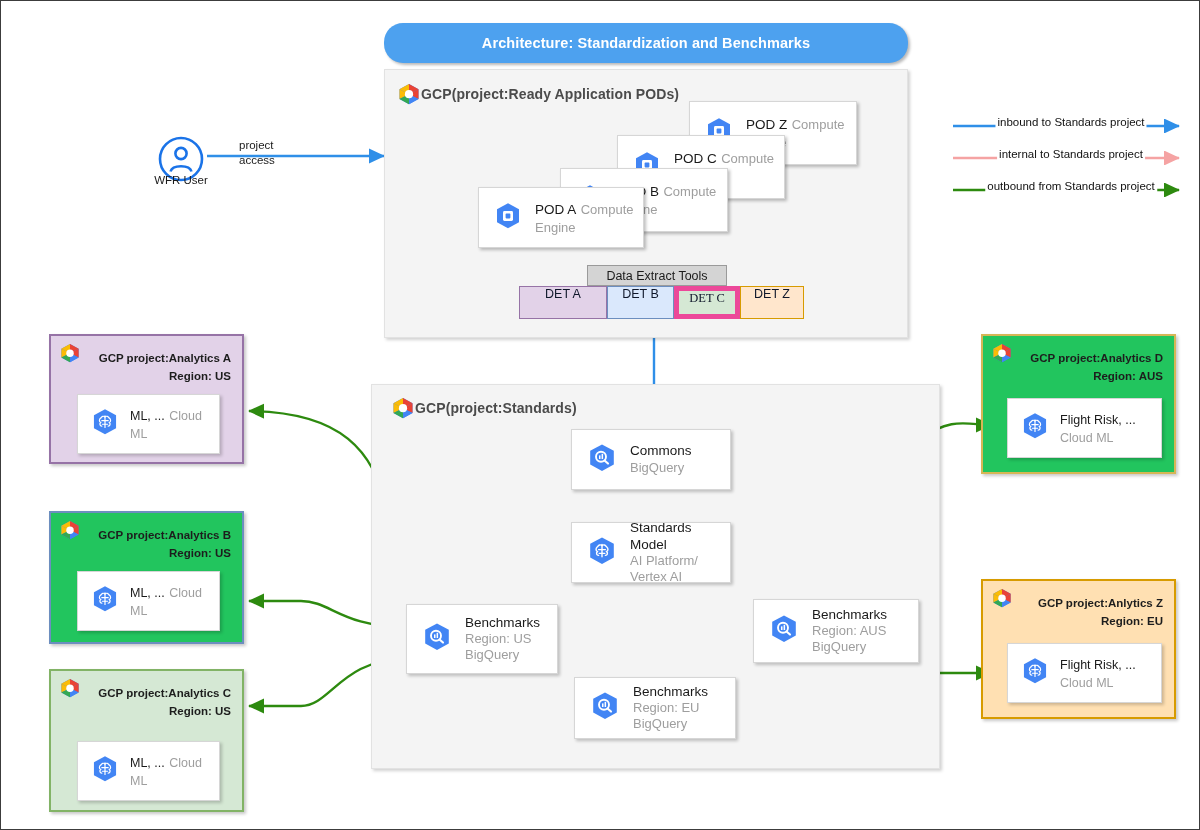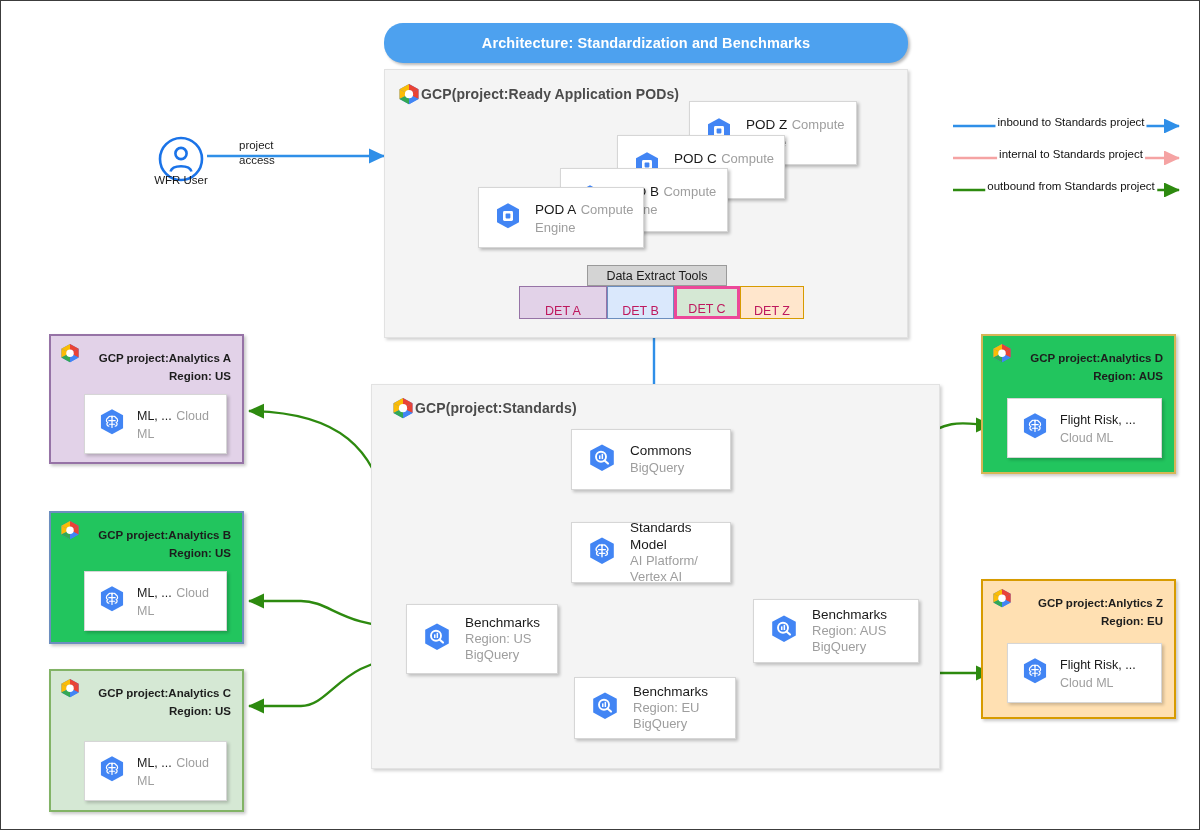--- a/index.html
+++ b/index.html
@@ -41,29 +41,29 @@
        padding-left:14px;gap:12px;}
   .pod .ctitle{font-size:13.5px;color:#1a1a1a;}
   .pod .csub{font-size:13px;color:#9e9e9e;}
 
   
   #det-label{position:absolute;left:586px;top:264px;width:140px;height:21px;
              background:#d4d4d4;border:1px solid #9a9a9a;box-sizing:border-box;
              display:flex;align-items:center;justify-content:center;
              font-size:12.5px;color:#1a1a1a;}
   .det{position:absolute;top:285px;height:33px;box-sizing:border-box;
-       display:flex;align-items:flex-end;justify-content:center;font-size:12.5px;color:#be185d;}
+       display:flex;align-items:flex-start;justify-content:center;font-size:12.5px;color:#0f172a;}
 
   
   .proj{position:absolute;box-sizing:border-box;border-width:2px;border-style:solid;
         box-shadow:2px 2px 3px rgba(0,0,0,.22);}
   .proj .logo{position:absolute;left:8px;top:7px;}
   .proj .plabel{position:absolute;right:11px;top:14px;text-align:right;
                 font-size:11.5px;font-weight:700;color:#1d1d1d;line-height:1.55;}
-  .proj .inner{position:absolute;left:33px;top:58px;width:143px;height:60px;
+  .proj .inner{position:absolute;left:26px;top:58px;width:143px;height:60px;
                background:#fff;border:1px solid #d6d6d6;box-shadow:2px 2px 3px rgba(0,0,0,.2);
                box-sizing:border-box;display:flex;align-items:center;padding-left:12px;gap:10px;}
   .proj .inner .ctitle{font-size:12.5px;color:#1a1a1a;}
   .proj .inner .csub{font-size:12.5px;color:#9e9e9e;}
 
   
   #wfr{position:absolute;left:156px;top:134px;width:48px;height:48px;}
   #wfr-label{position:absolute;left:145px;top:173px;width:70px;text-align:center;
              font-size:11.5px;color:#1a1a1a;}
   #wfr-edge-label{position:absolute;left:238px;top:137px;font-size:11.5px;color:#1a1a1a;
@@ -226,21 +226,21 @@
     </span>
   </div>
 
   <div id="det-label">Data Extract Tools</div>
   <div class="det" style="left:518px;width:88px;background:#e2d2e8;border:1px solid #9673a6;">
     <span>DET A</span>
   </div>
   <div class="det" style="left:606px;width:67px;background:#dae8fc;border:1px solid #6c8ebf;">
     <span>DET B</span>
   </div>
-  <div class="det" style="left:673px;width:66px;background:#d5e8d4;border:3px solid #ec4899;">
+  <div class="det" style="left:673px;width:66px;background:#d5e8d4;border:5px solid #ec4899;font-family:Liberation Serif, serif;">
     <span>DET C</span>
   </div>
   <div class="det" style="left:739px;width:64px;background:#ffe6cc;border:1px solid #d79b00;">
     <span>DET Z</span>
   </div>
 
   <div class="panel" id="panel-standards"></div>
   <div class="panel-head" style="left:390px;top:396px;">
     <span class="gcplogo">
       <svg width="24" height="22" viewBox="0 0 24 22">

